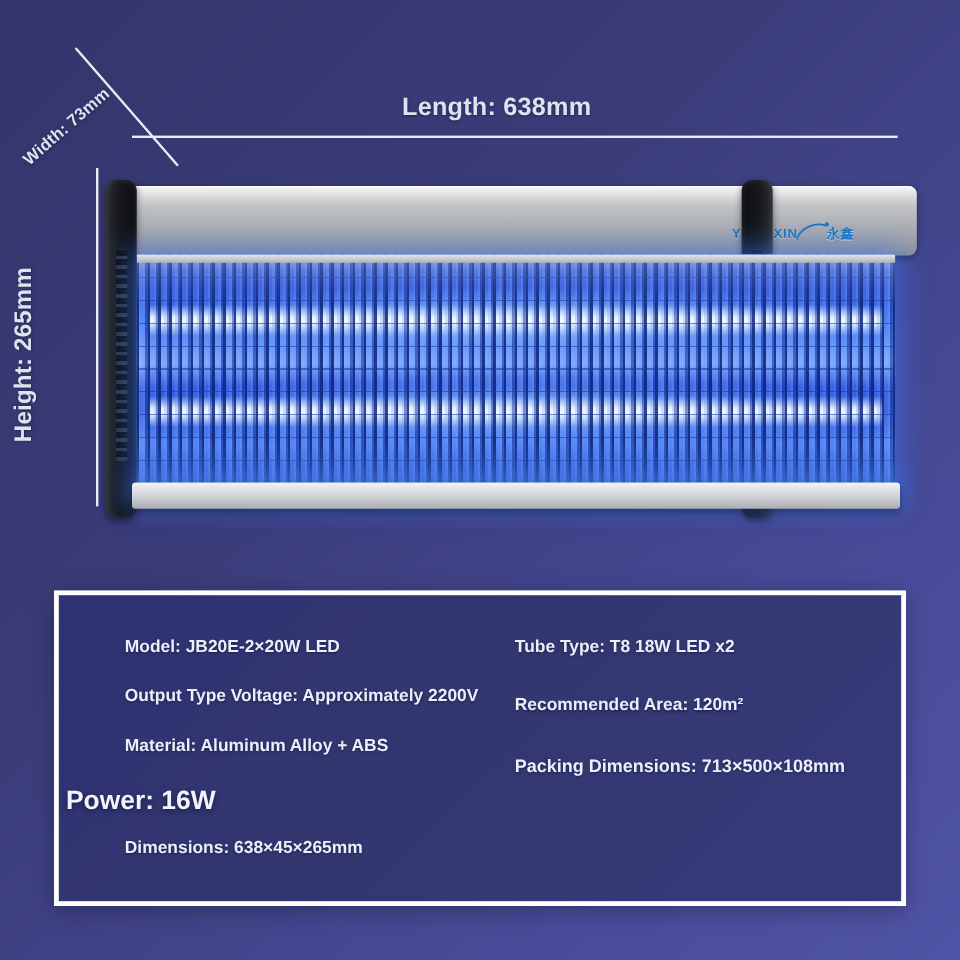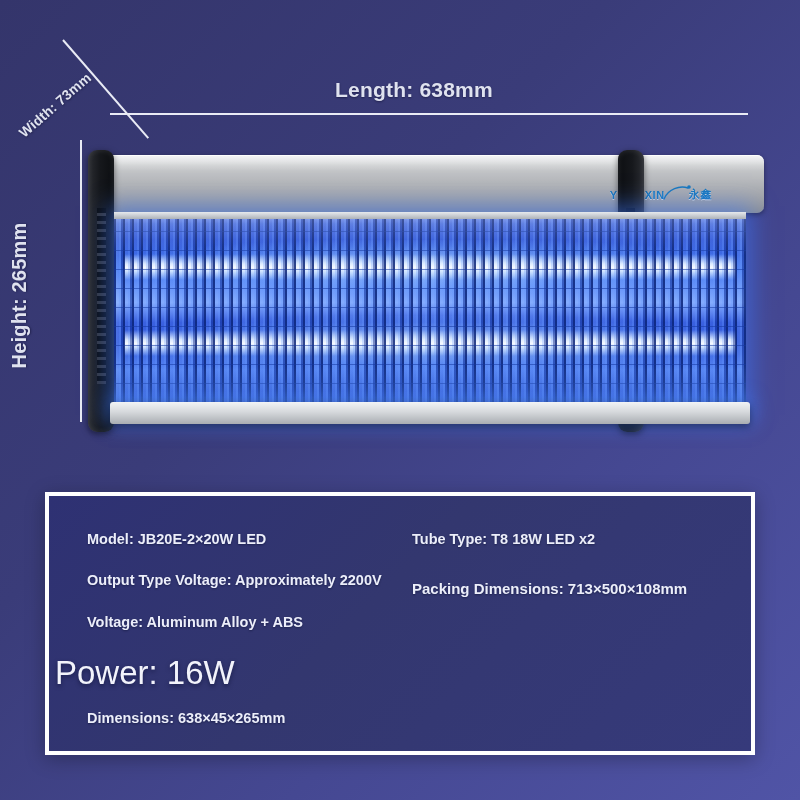--- a/index.html
+++ b/index.html
@@ -136,25 +136,26 @@
   #spec-grid {
     position:absolute; left:0; top:0; right:0; bottom:0;
     display:grid; grid-template-columns: 1fr 1fr;
     padding:34px 20px 20px 32px;
   }
   .spec-col { display:flex; flex-direction:column; }
   .spec-item {
     font-size:14.5px; font-weight:bold; line-height:1.34;
     color:#eceefa; margin-bottom:22px;
     text-shadow:0 1px 2px rgba(5,10,40,.45);
+    margin-left:17px;
   }
   #col-left .spec-item  { padding-left:6px; }
   #col-right .spec-item { padding-left:6px; margin-bottom:30px; }
   #spec-power {
-    font-size:33px; font-weight:normal; line-height:1;
+    font-size:22px; font-weight:bold; line-height:1;
     color:#f2f3fb; margin:2px 0 20px -26px;
     text-shadow:0 2px 4px rgba(5,10,40,.5);
   }
   #spec-packing { font-size:15px; }
 </style>
 </head>
 <body>
 
 <div id="dim-layer">
   <div class="dim-line" id="length-line"></div>
@@ -199,24 +200,25 @@
 
   <div id="bottom-tray"></div>
 </div>
 
 <div id="spec-panel">
   <div id="spec-grid">
 
     <div class="spec-col" id="col-left">
       <div class="spec-item">Model: JB20E-2×20W LED</div>
       <div class="spec-item">Output Type Voltage: Approximately 2200V</div>
-      <div class="spec-item">Voltage: Aluminum Alloy + ABS</div>
+      <div class="spec-item">Material: Aluminum Alloy + ABS</div>
       <div id="spec-power">Power: 16W</div>
       <div class="spec-item">Dimensions: 638×45×265mm</div>
     </div>
 
     <div class="spec-col" id="col-right">
       <div class="spec-item">Tube Type: T8 18W LED x2</div>
+      <div class="spec-item">Recommended Area: 120m²</div>
       <div class="spec-item" id="spec-packing">Packing Dimensions: 713×500×108mm</div>
     </div>
 
   </div>
 </div>
 
 </body></html>

